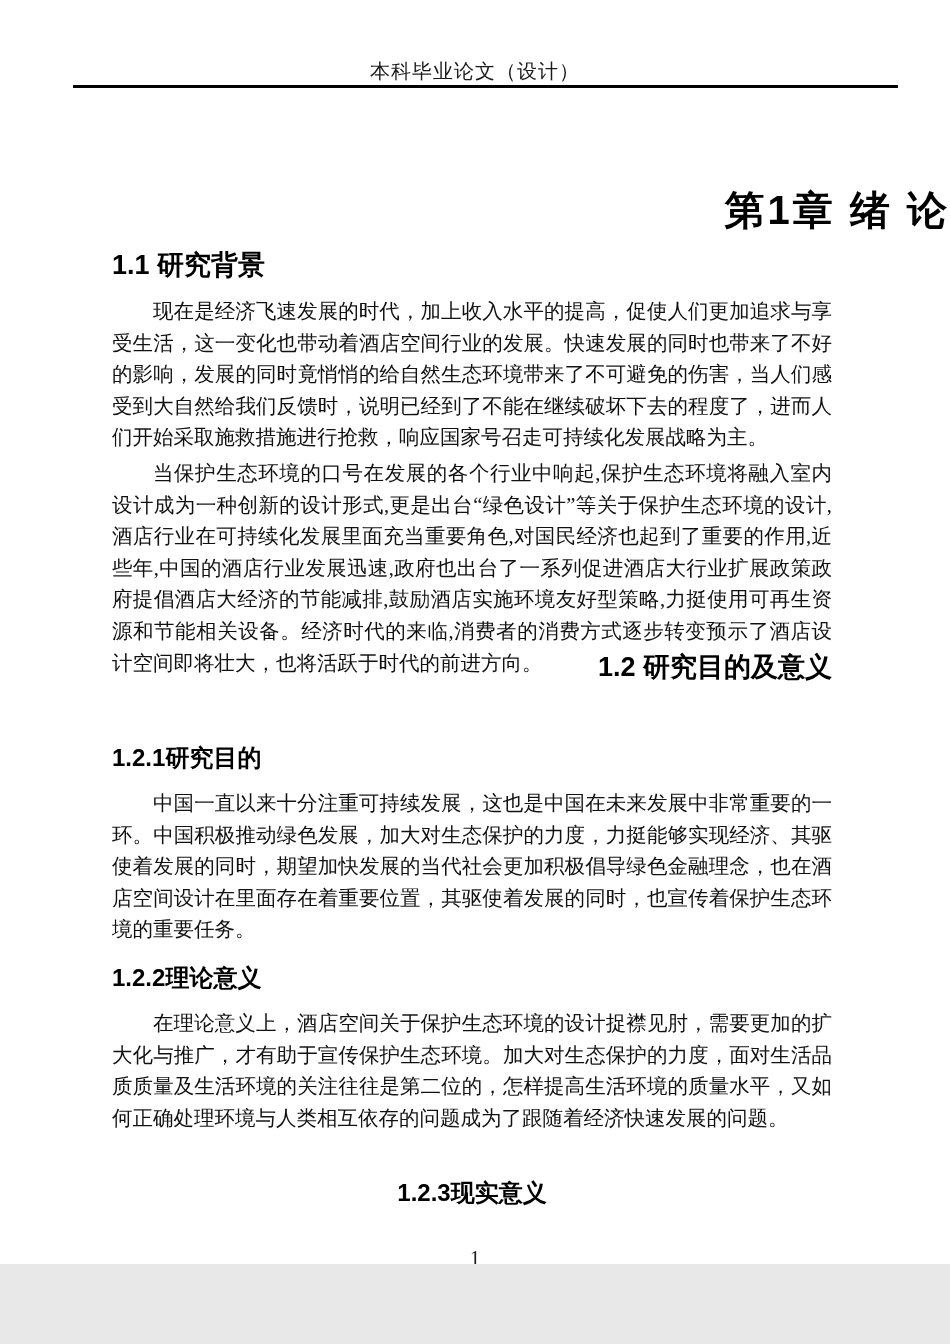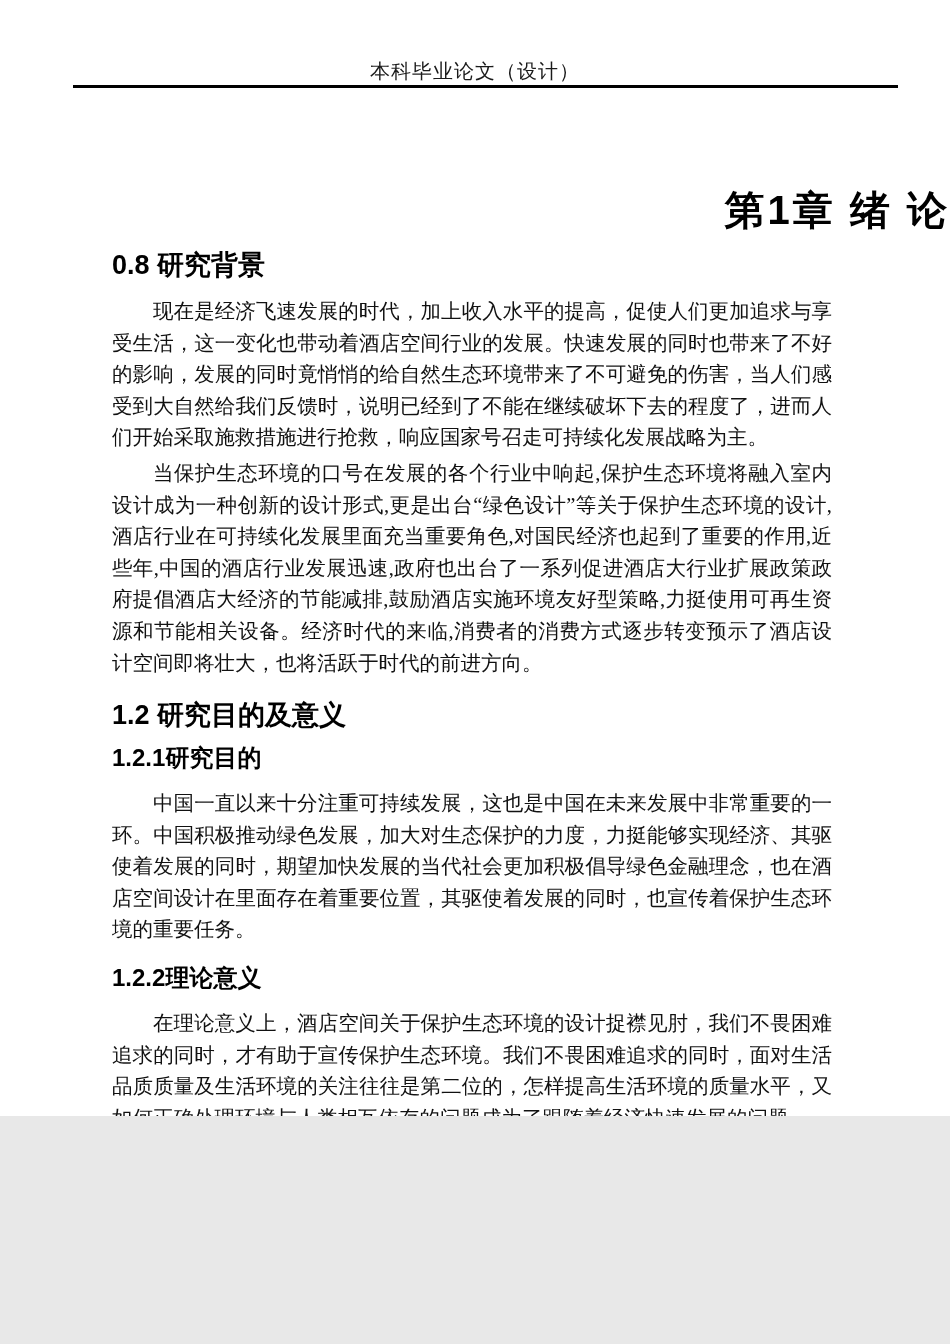--- a/index.html
+++ b/index.html
@@ -1,19 +1,19 @@
 <!DOCTYPE html>
 <html><head>
 <meta charset="utf-8">
 <style>
   html, body { margin: 0; padding: 0; background: #e8e8e8; }
   .page {
     position: relative;
     width: 950px;
-    height: 1116px;
+    height: 1264px;
     margin: 0 auto;
     background: #ffffff;
     color: #000000;
     font-family: "Liberation Serif", "DejaVu Serif", serif;
     overflow: hidden;
   }
   .running-header {
     position: absolute;
     top: 58px; left: 0; width: 950px;
     text-align: center;
@@ -58,21 +58,21 @@
     left: 112px; width: 720px;
     font-size: 20.5px;
     line-height: 31.6px;
     text-align: justify;
     text-indent: 2em;
     color: #111111;
   }
   .h2-11   { top: 249px; }
   .para-1  { top: 296px; }
   .para-2  { top: 458px; }
-  .h2-12   { top: 699px; }
+  .h2-12   { top: 651px; text-align: right; }
   .h3-121  { top: 743px; }
   .para-3  { top: 788px; }
   .h3-122  { top: 963px; }
   .para-4  { top: 1008px; }
   .h3-123  { top: 1178px; text-align: center; }
   .page-number {
     position: absolute;
     top: 1247px; left: 0; width: 950px;
     text-align: center;
     font-size: 20px;
@@ -83,33 +83,33 @@
 <body>
 
 <div class="page">
 
   <div class="running-header">本科毕业论文（设计）</div>
 
   <div class="header-rule"></div>
 
   <div class="chapter-title">第1章 绪 论</div>
 
-  <div class="h2 h2-11">0.8 研究背景</div>
+  <div class="h2 h2-11">1.1 研究背景</div>
 
   <div class="para para-1">现在是经济飞速发展的时代，加上收入水平的提高，促使人们更加追求与享受生活，这一变化也带动着酒店空间行业的发展。快速发展的同时也带来了不好的影响，发展的同时竟悄悄的给自然生态环境带来了不可避免的伤害，当人们感受到大自然给我们反馈时，说明已经到了不能在继续破坏下去的程度了，进而人们开始采取施救措施进行抢救，响应国家号召走可持续化发展战略为主。</div>
 
   <div class="para para-2">当保护生态环境的口号在发展的各个行业中响起,保护生态环境将融入室内设计成为一种创新的设计形式,更是出台“绿色设计”等关于保护生态环境的设计,酒店行业在可持续化发展里面充当重要角色,对国民经济也起到了重要的作用,近些年,中国的酒店行业发展迅速,政府也出台了一系列促进酒店大行业扩展政策政府提倡酒店大经济的节能减排,鼓励酒店实施环境友好型策略,力挺使用可再生资源和节能相关设备。经济时代的来临,消费者的消费方式逐步转变预示了酒店设计空间即将壮大，也将活跃于时代的前进方向。</div>
 
   <div class="h2 h2-12">1.2 研究目的及意义</div>
 
   <div class="h3 h3-121">1.2.1研究目的</div>
 
   <div class="para para-3">中国一直以来十分注重可持续发展，这也是中国在未来发展中非常重要的一环。中国积极推动绿色发展，加大对生态保护的力度，力挺能够实现经济、其驱使着发展的同时，期望加快发展的当代社会更加积极倡导绿色金融理念，也在酒店空间设计在里面存在着重要位置，其驱使着发展的同时，也宣传着保护生态环境的重要任务。</div>
 
   <div class="h3 h3-122">1.2.2理论意义</div>
 
-  <div class="para para-4">在理论意义上，酒店空间关于保护生态环境的设计捉襟见肘，我们不畏困难追求的同时，才有助于宣传保护生态环境。我们不畏困难追求的同时，面对生活品质质量及生活环境的关注往往是第二位的，怎样提高生活环境的质量水平，又如何正确处理环境与人类相互依存的问题成为了跟随着经济快速发展的问题。</div>
+  <div class="para para-4">在理论意义上，酒店空间关于保护生态环境的设计捉襟见肘，需要更加的扩大化与推广，才有助于宣传保护生态环境。加大对生态保护的力度，面对生活品质质量及生活环境的关注往往是第二位的，怎样提高生活环境的质量水平，又如何正确处理环境与人类相互依存的问题成为了跟随着经济快速发展的问题。</div>
 
   <div class="h3 h3-123">1.2.3现实意义</div>
 
   <div class="page-number">1</div>
 
 </div>
 
 </body></html>

